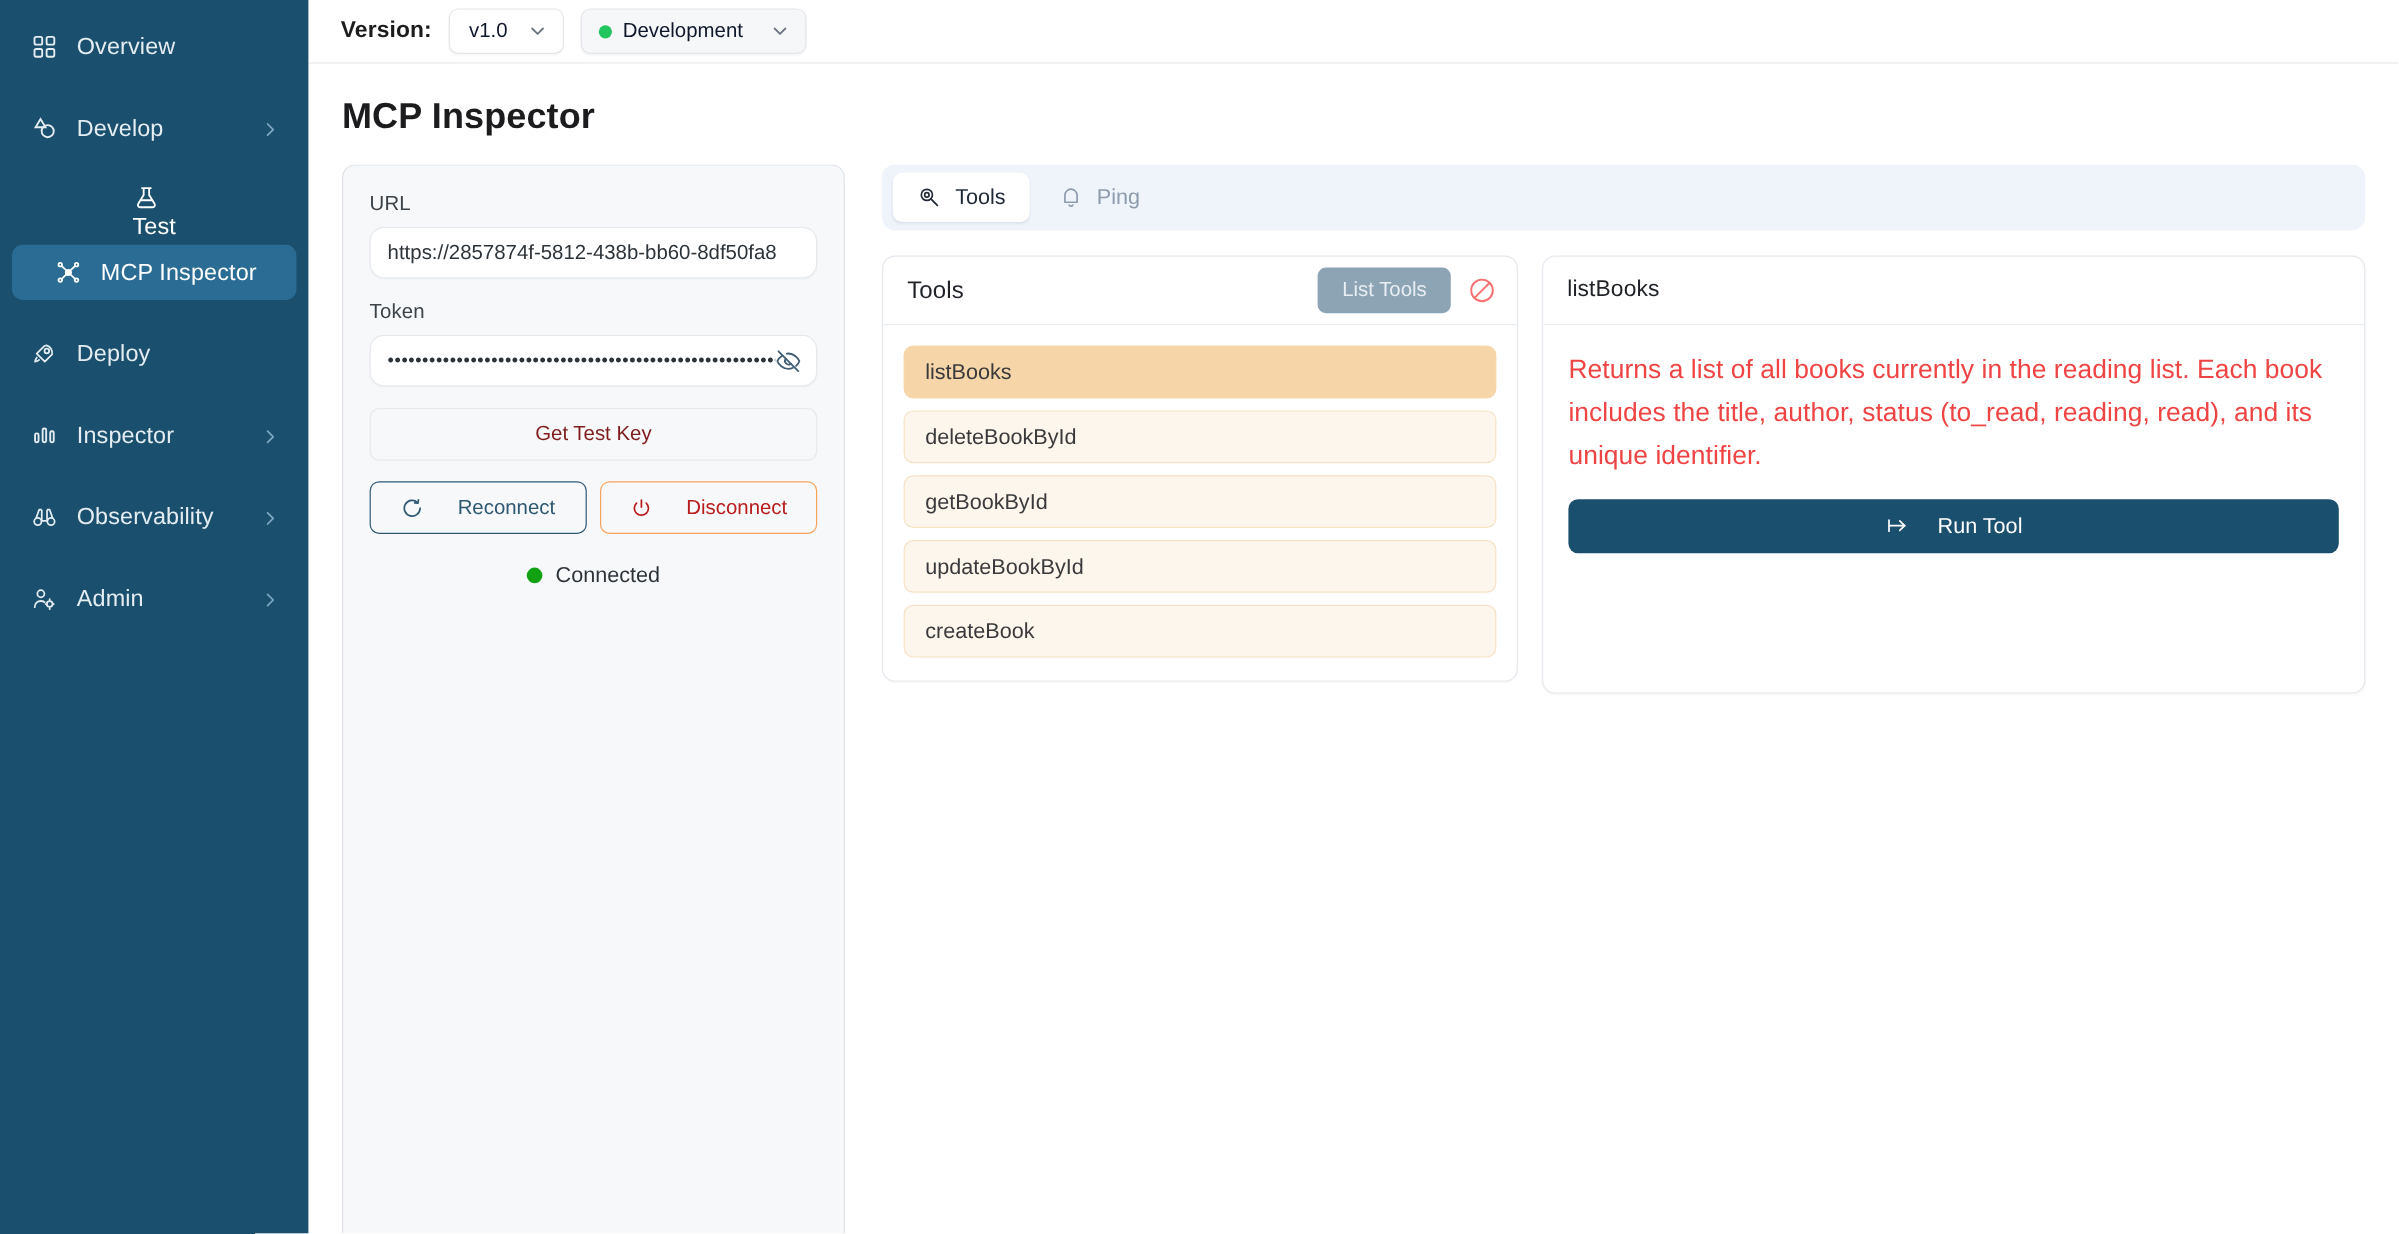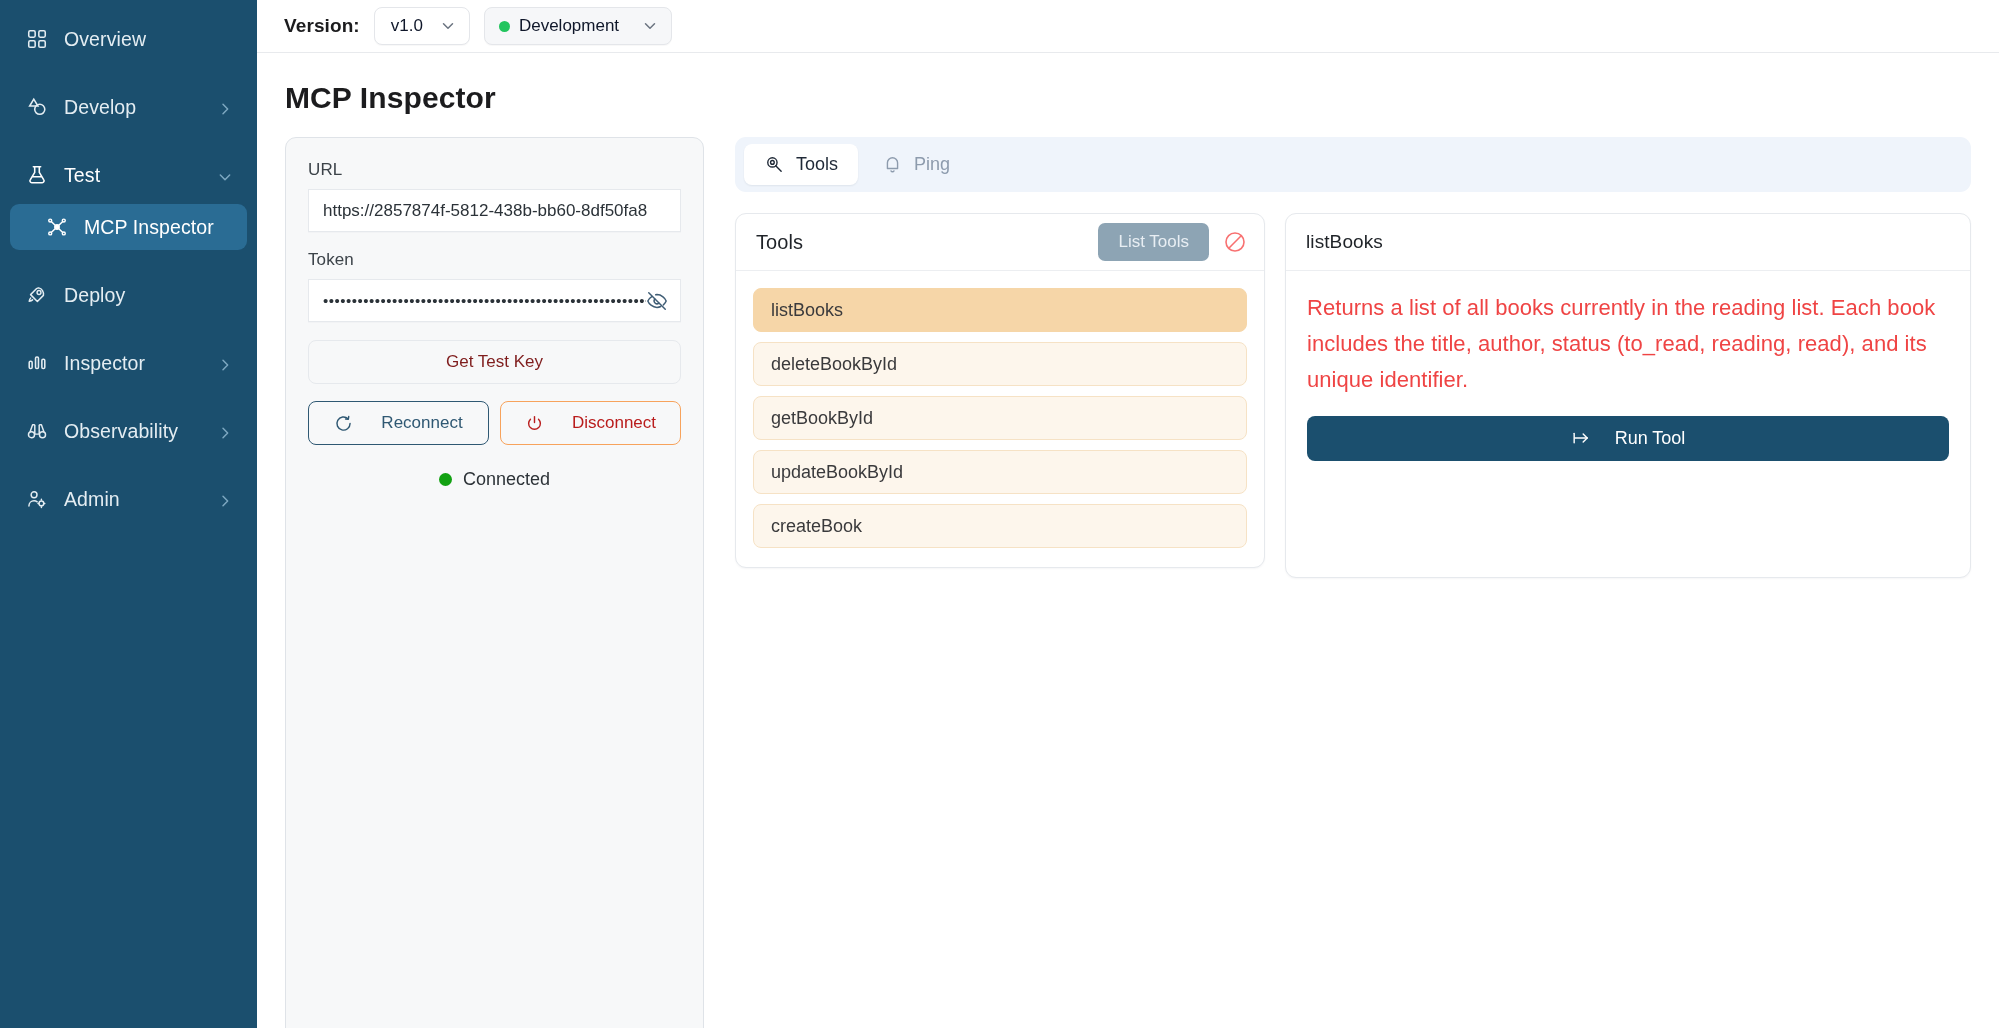--- a/index.html
+++ b/index.html
@@ -40,21 +40,21 @@
     flex: 0 0 26px;
   }
   .nav-item .ico svg { width: 22px; height: 22px; display:block; }
   .nav-item .label { flex: 1; white-space: nowrap; }
   .nav-item .chev { width: 16px; height: 16px; opacity: .85; }
   .nav-item.sub { margin-left: 10px; padding-left: 34px; }
   .nav-item.active {
     background: #2a6c94;
     color: #ffffff;
   }
-  .nav-item.parent-open { color: #ffffff; }
+  .nav-item.parent-open { color: #ffffff; flex-direction: column; }
   .nav-gap { height: 10px; }
 
   
   .main {
     flex: 1;
     height: 1028px;
     background: #ffffff;
     display: flex;
     flex-direction: column;
     overflow: hidden;
@@ -129,21 +129,21 @@
   .field-label {
     font-size: 17px;
     color: #3c4349;
     margin-bottom: 9px;
     letter-spacing: .1px;
   }
   .text-input {
     height: 43px;
     background: #ffffff;
     border: 1px solid #e6e9ed;
-    border-radius: 0;
+    border-radius: 12px;
     display: flex;
     align-items: center;
     padding: 0 12px 0 14px;
     font-size: 17px;
     color: #2b3238;
     overflow: hidden;
     white-space: nowrap;
     margin-bottom: 18px;
     box-shadow: 0 1px 1px rgba(16,24,40,.02);
   }

